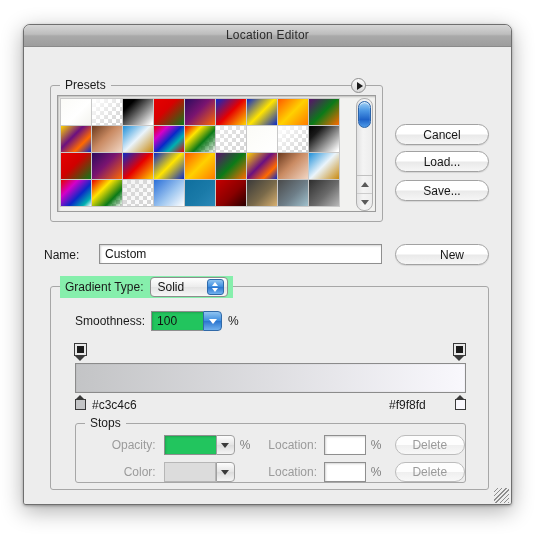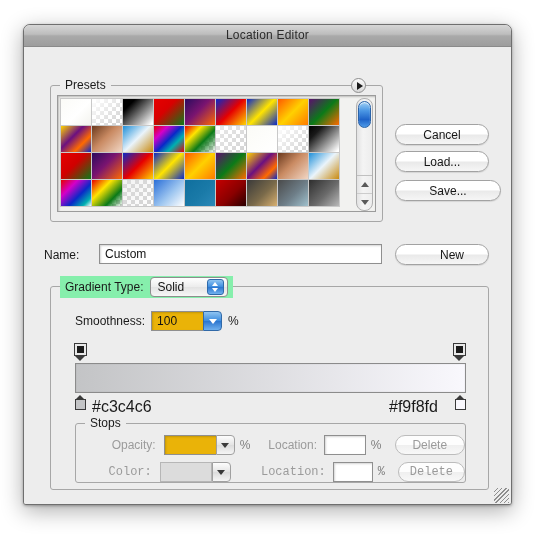--- a/index.html
+++ b/index.html
@@ -218,21 +218,21 @@
   .aqua-btn.primary {
     background: linear-gradient(to bottom, #bfe0fb 0%, #7fbcf4 45%, #3f92e8 50%, #66b0f2 88%, #a9d4fa 100%);
     border-color: #3b7cc0;
     color: #0d1620;
     box-shadow: 0 0 3px rgba(60,140,220,0.6), inset 0 1px 1px rgba(255,255,255,0.7);
   }
 
   #btn-ok     { left: 371px; top: 38px;  width: 94px; }
   #btn-cancel { left: 371px; top: 77px;  width: 94px; }
   #btn-load   { left: 371px; top: 104px; width: 94px; }
-  #btn-save   { left: 371px; top: 133px; width: 106px; }
+  #btn-save   { left: 371px; top: 133px; width: 94px; }
   #btn-new    { left: 371px; top: 197px; width: 94px; padding-left: 20px; }
 
   
   .name-label {
     position: absolute;
     left: 20px;
     top: 201px;
     font-size: 12px;
     color: #1a1a1a;
   }
@@ -329,21 +329,21 @@
     font-size: 12px;
     color: #1a1a1a;
   }
   .combo {
     display: flex;
     align-items: stretch;
     height: 20px;
   }
   .combo .field {
     width: 52px;
-    background: #eab308;
+    background: #22c55e;
     border: 1px solid #8f8f8f;
     border-right: none;
     box-sizing: border-box;
     box-shadow: inset 1px 1px 2px rgba(0,0,0,0.17);
     font-size: 12px;
     color: #121212;
     display: flex;
     align-items: center;
     padding-left: 5px;
   }
@@ -438,21 +438,21 @@
   .stop-bot .box {
     position: absolute;
     left: 0; top: 4px;
     width: 11px; height: 11px;
     border: 1px solid #3a3a3a;
     box-sizing: border-box;
   }
 
   .hexlabel {
     position: absolute;
-    font-size: 16px;
+    font-size: 12px;
     color: #1a1a1a;
   }
 
   
   .stops-group {
     position: absolute;
     left: 24px;
     top: 136px;
     width: 391px;
     height: 60px;
@@ -471,21 +471,21 @@
   }
   .stop-row {
     position: absolute;
     left: 0; right: 0;
     height: 22px;
     display: flex;
     align-items: center;
     font-size: 12px;
   }
   .stop-row.r1 { top: 10px; }
-  .stop-row.r2 { top: 37px; font-family: Liberation Mono, monospace; }
+  .stop-row.r2 { top: 37px; }
   .lbl-dim { color: #9b9b9b; text-align: right; }
 
   .txtfield {
     width: 52px;
     height: 20px;
     background: #ffffff;
     border: 1px solid #8f8f8f;
     box-sizing: border-box;
     box-shadow: inset 1px 1px 2px rgba(0,0,0,0.17);
   }

